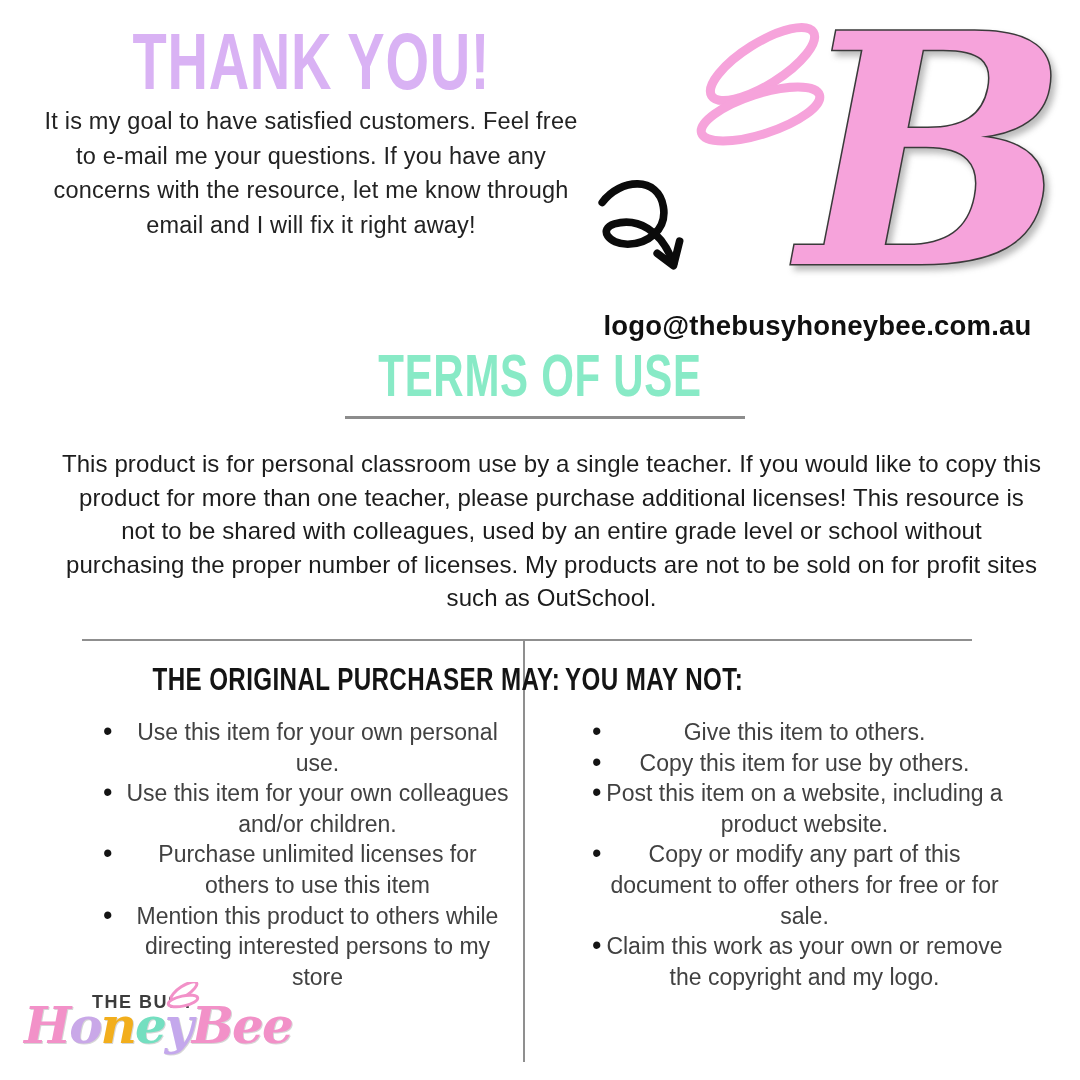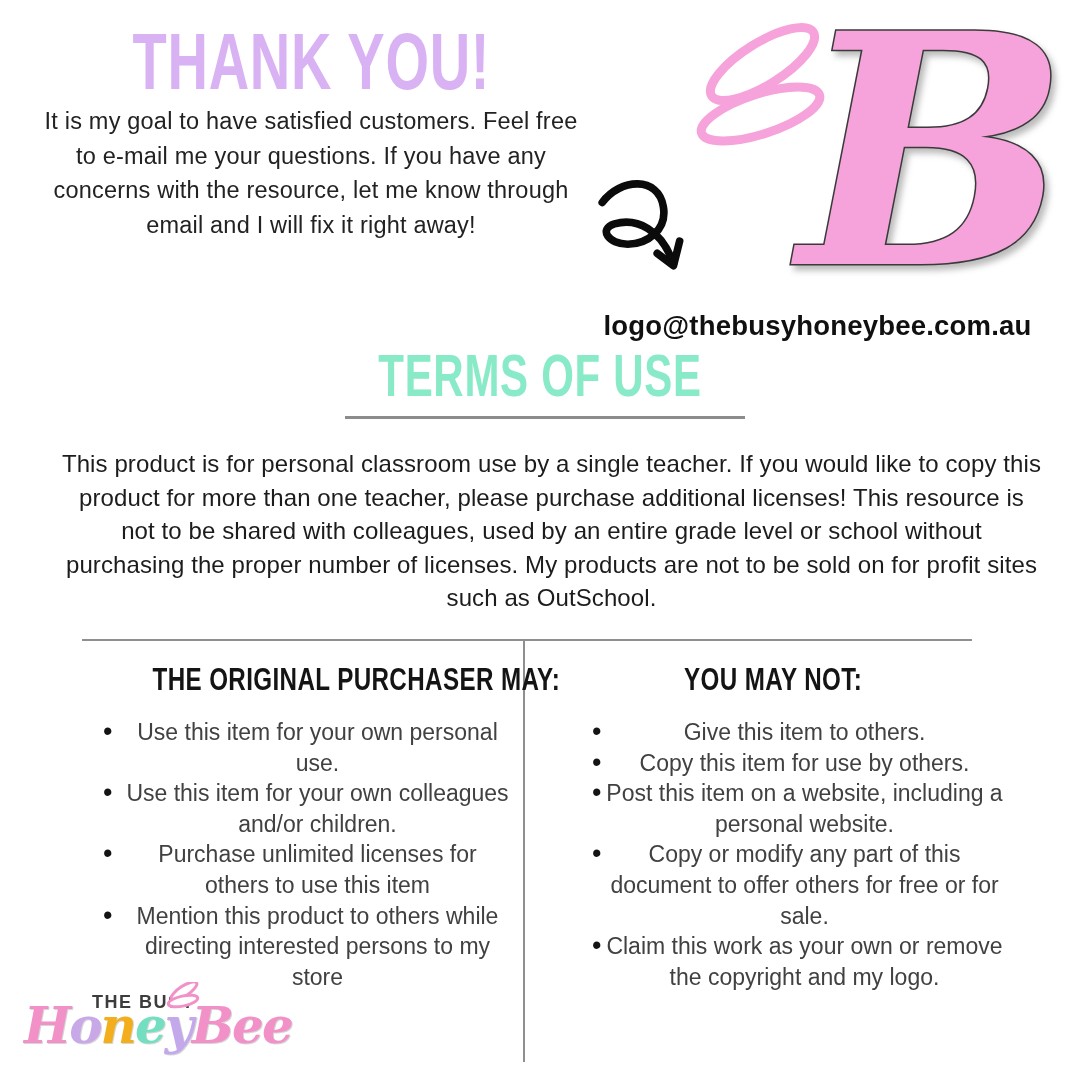--- a/index.html
+++ b/index.html
@@ -41,21 +41,21 @@
                 font-size:24px; line-height:33.5px; color:#1c1c1c; letter-spacing:0.1px;margin-left:11px; }
 
   
   .h-div { position:absolute; left:82px;  top:639px; width:890px; height:2px; background:#8f8f8f; }
   .v-div { position:absolute; left:523px; top:639px; width:2px; height:423px; background:#8f8f8f; }
 
   
   .col { position:absolute; top:663px; }
   .col-left  { left:95px;  width:415px; }
   .col-right { left:540px; width:467px; }
-  .col h3 { text-align:center; font-size:31px; font-weight:bold; color:#141414; line-height:1.1; white-space:nowrap; }
+  .col h3 { text-align:left; font-size:31px; font-weight:bold; color:#141414; line-height:1.1; white-space:nowrap; }
   .col h3 .squish { display:inline-block; transform:scaleX(0.78); transform-origin:center; letter-spacing:0.5px; }
   .col ul { list-style:none; margin-top:20px; font-size:23px; line-height:30.6px; color:#414141; }
   .col li { position:relative; text-align:center; }
   .col li::before { content:"\2022"; position:absolute; top:-1px; font-size:27px; color:#141414; }
   .col-left  li { padding-left:30px; }
   .col-left  li::before { left:8px; }
   .col-right li { padding-left:62px; }
   .col-right li::before { left:52px; }
 
   
@@ -113,21 +113,21 @@
         <li>Purchase unlimited licenses for others to use this item</li>
         <li>Mention this product to others while directing interested persons to my store</li>
       </ul>
   </div>
 
   <div class="col col-right">
     <h3><span class="squish">YOU MAY NOT:</span></h3>
     <ul>
         <li>Give this item to others.</li>
         <li>Copy this item for use by others.</li>
-        <li>Post this item on a website, including a personal website.</li>
+        <li>Post this item on a website, including a product website.</li>
         <li>Copy or modify any part of this document to offer others for free or for sale.</li>
         <li>Claim this work as your own or remove the copyright and my logo.</li>
       </ul>
   </div>
 
   <div class="footer-logo">
     <span class="the-busy">THE BUSY</span>
     <svg class="footer-wings" width="44" height="28" viewBox="0 0 44 28">
       <ellipse cx="18" cy="9" rx="15" ry="5" transform="rotate(-33 18 9)" fill="#ffffff" stroke-width="3" style="stroke: rgb(242, 145, 200);"></ellipse>
       <ellipse cx="17" cy="19" rx="15" ry="5" transform="rotate(-12 17 19)" fill="#ffffff" stroke-width="3" style="stroke: rgb(242, 145, 200);"></ellipse>

